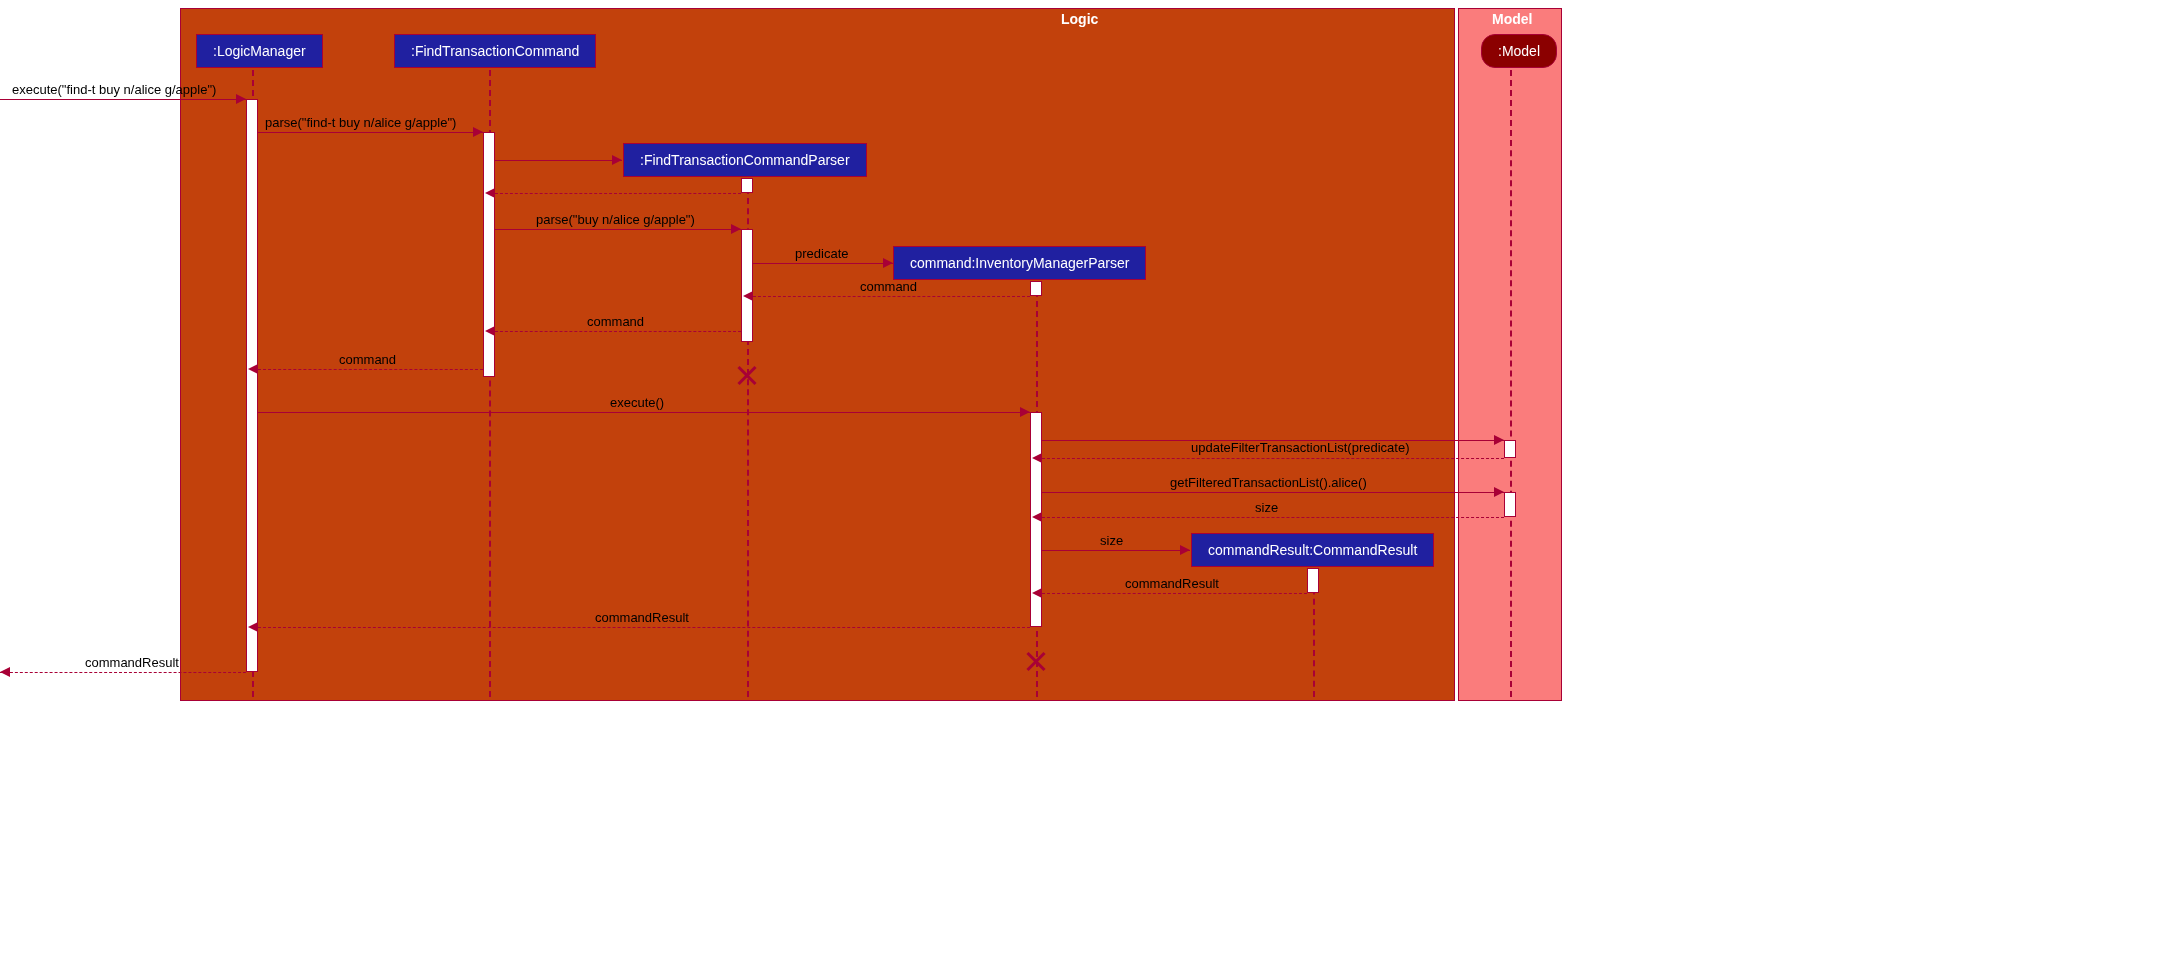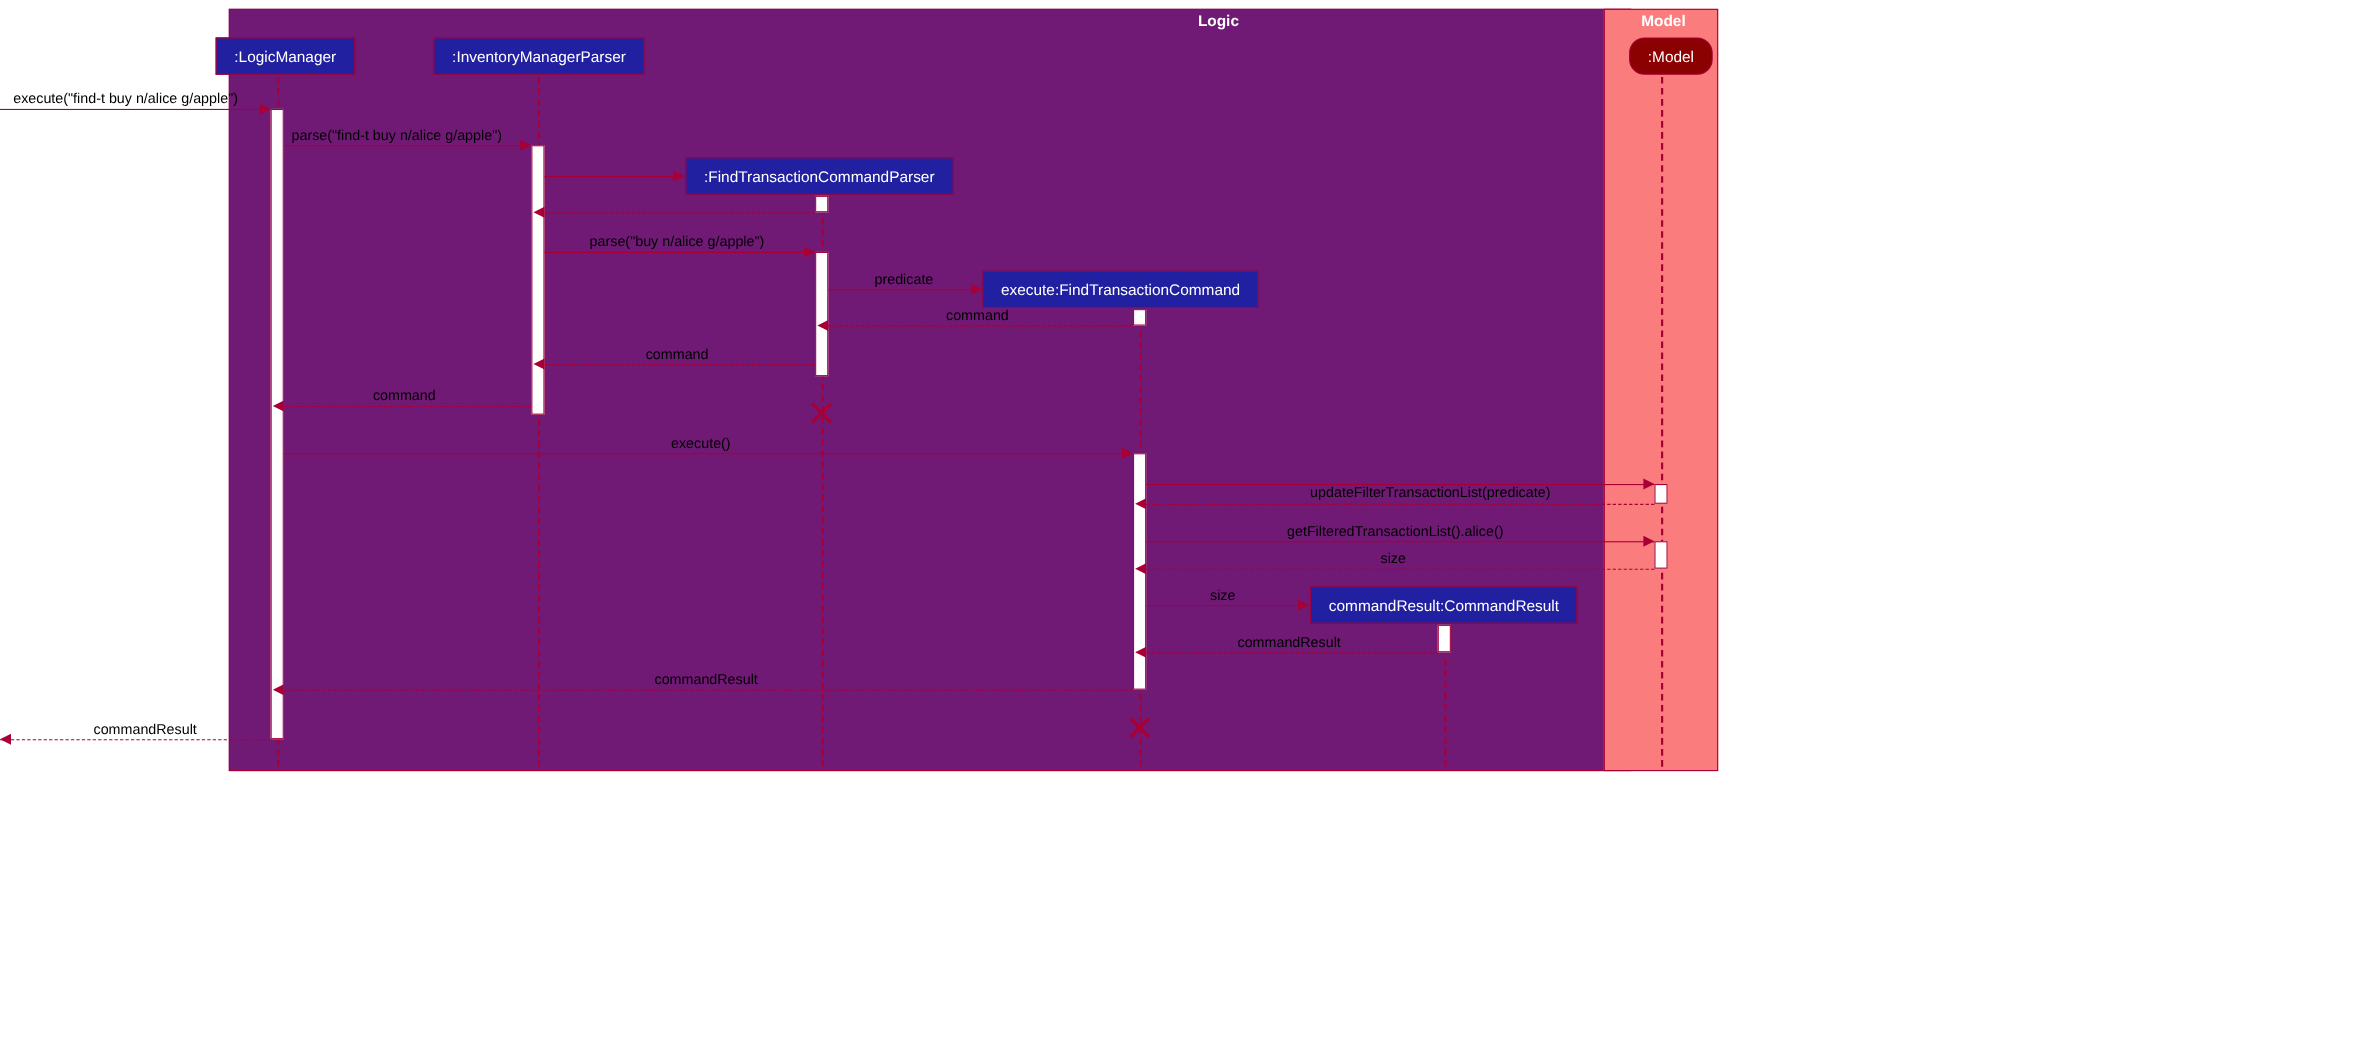--- a/index.html
+++ b/index.html
@@ -9,26 +9,25 @@
       width: 2164px;
       height: 961px;
       position: relative;
       overflow: hidden;
     }
     .package-box {
       position: absolute;
       border: 1.5px solid #a80036;
     }
     .package-logic {
-      background: #701a75;
+      background: #c2410c;
       left: 180px;
       top: 8px;
       width: 1275px;
       height: 693px;
-      margin-left: 28px;
     }
     .package-model {
       background: #fa7c7c;
       left: 1458px;
       top: 8px;
       width: 104px;
       height: 693px;
     }
     .package-label {
       position: absolute;
@@ -112,23 +111,23 @@
 <body>
 
 <div class="package-box package-logic">
   <span class="package-label" style="left: 880px;">Logic</span>
 </div>
 <div class="package-box package-model">
   <span class="package-label" style="left: 33px; text-align: right;">Model</span>
 </div>
 
 <div class="participant-box" style="left:196px; top:34px;">:LogicManager</div>
-<div class="participant-box" style="left:394px; top:34px;">:InventoryManagerParser</div>
+<div class="participant-box" style="left:394px; top:34px;">:FindTransactionCommand</div>
 <div class="participant-box" style="left:623px; top:143px;">:FindTransactionCommandParser</div>
-<div class="participant-box" style="left:893px; top:246px;">execute:FindTransactionCommand</div>
+<div class="participant-box" style="left:893px; top:246px;">command:InventoryManagerParser</div>
 <div class="participant-box" style="left:1191px; top:533px;text-align:center;">commandResult:CommandResult</div>
 <div class="participant-box model-participant" style="left:1481px; top:34px;">:Model</div>
 
 <div class="lifeline" style="left:252px; top:70px; height:627px;"></div>
 <div class="lifeline" style="left:489px; top:70px; height:627px;"></div>
 <div class="lifeline" style="left:747px; top:178px; height:519px;"></div>
 <div class="lifeline" style="left:1036px; top:281px; height:416px;"></div>
 <div class="lifeline" style="left:1313px; top:568px; height:129px;"></div>
 <div class="lifeline" style="left:1510px; top:70px; height:627px;"></div>
 

